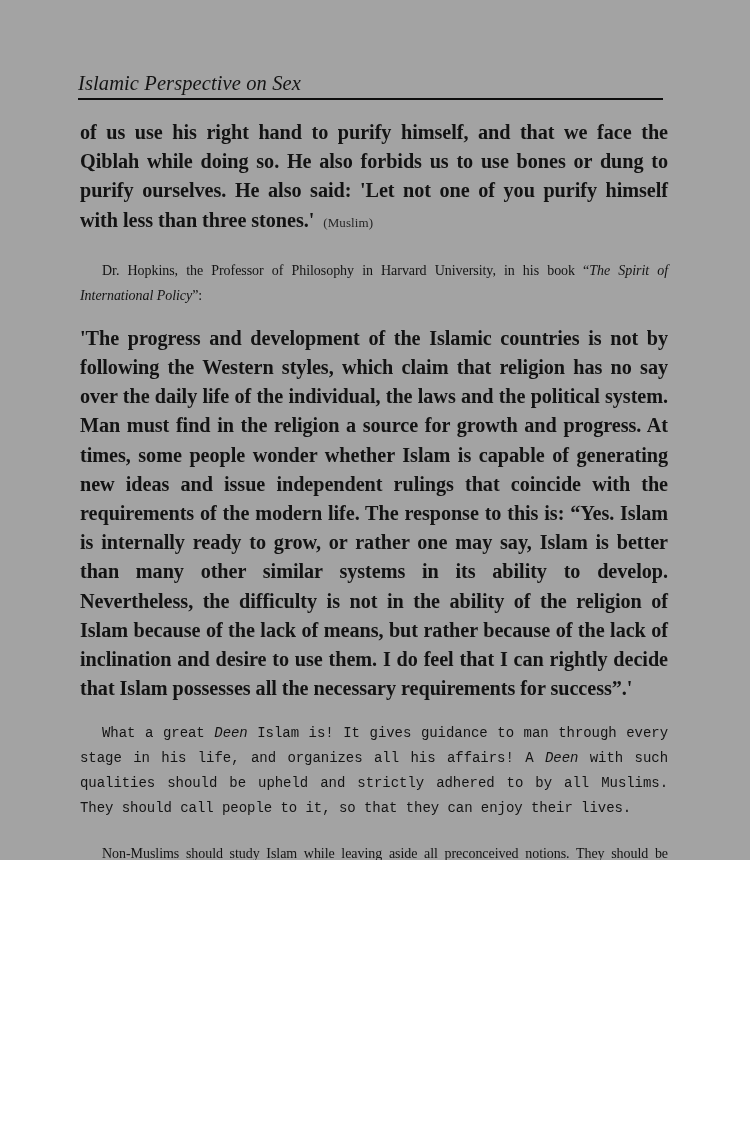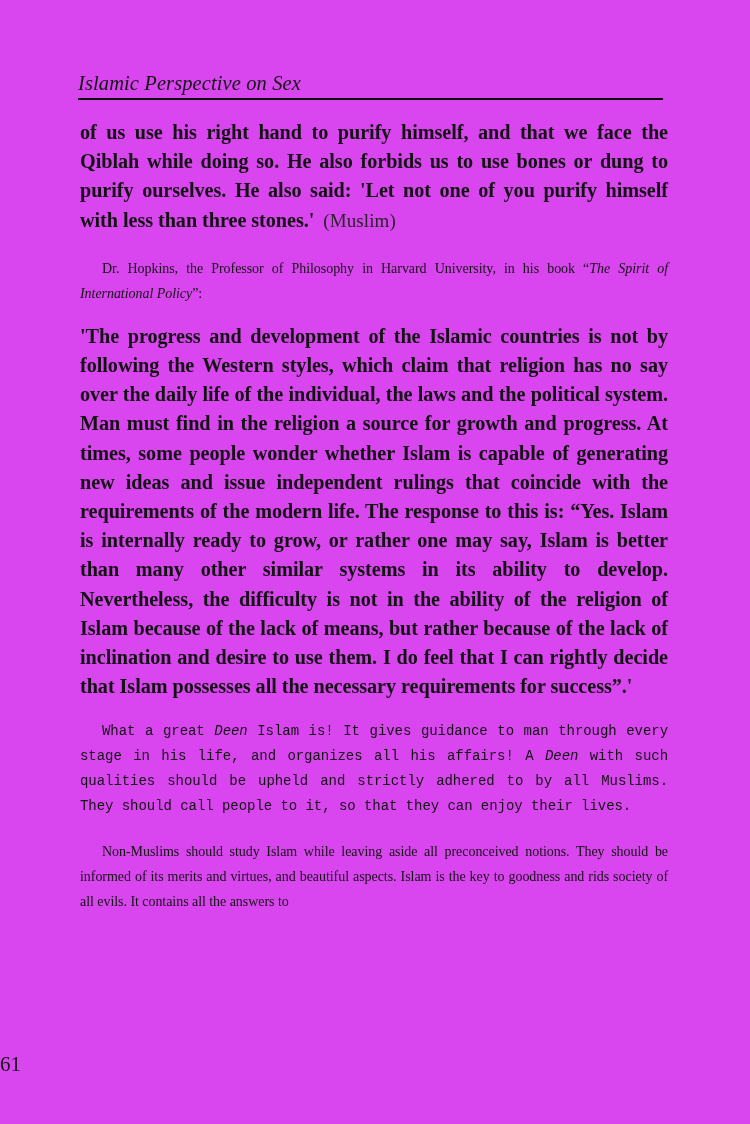--- a/index.html
+++ b/index.html
@@ -11,22 +11,22 @@
     height: 1124px;
     background: #ffffff;
     font-family: "Liberation Serif", "DejaVu Serif", serif;
     color: #111111;
     -webkit-font-smoothing: antialiased;
   }
 
   .page {
     position: relative;
     width: 750px;
-    height: 1124px;
-    background: #d946ef;
+    height: 860px;
+    background: #a3a3a3;
     box-sizing: border-box;
     padding: 4px;
     overflow: hidden;
   }
 
   
   .header {
     position: absolute;
     top: 72px;
     left: 78px;
@@ -66,21 +66,21 @@
   
   .block-bold {
     font-weight: bold;
     font-size: 20.2px;
     line-height: 29.2px;
     letter-spacing: -0.05px;
   }
 
   .attribution {
     font-weight: normal;
-    font-size: 19px;
+    font-size: 13px;
     letter-spacing: 0.1px;
     padding-left: 9px;
     color: #262626;
   }
 
   
   .block-regular {
     font-size: 14px;
     line-height: 25px;
     letter-spacing: -0.05px;

